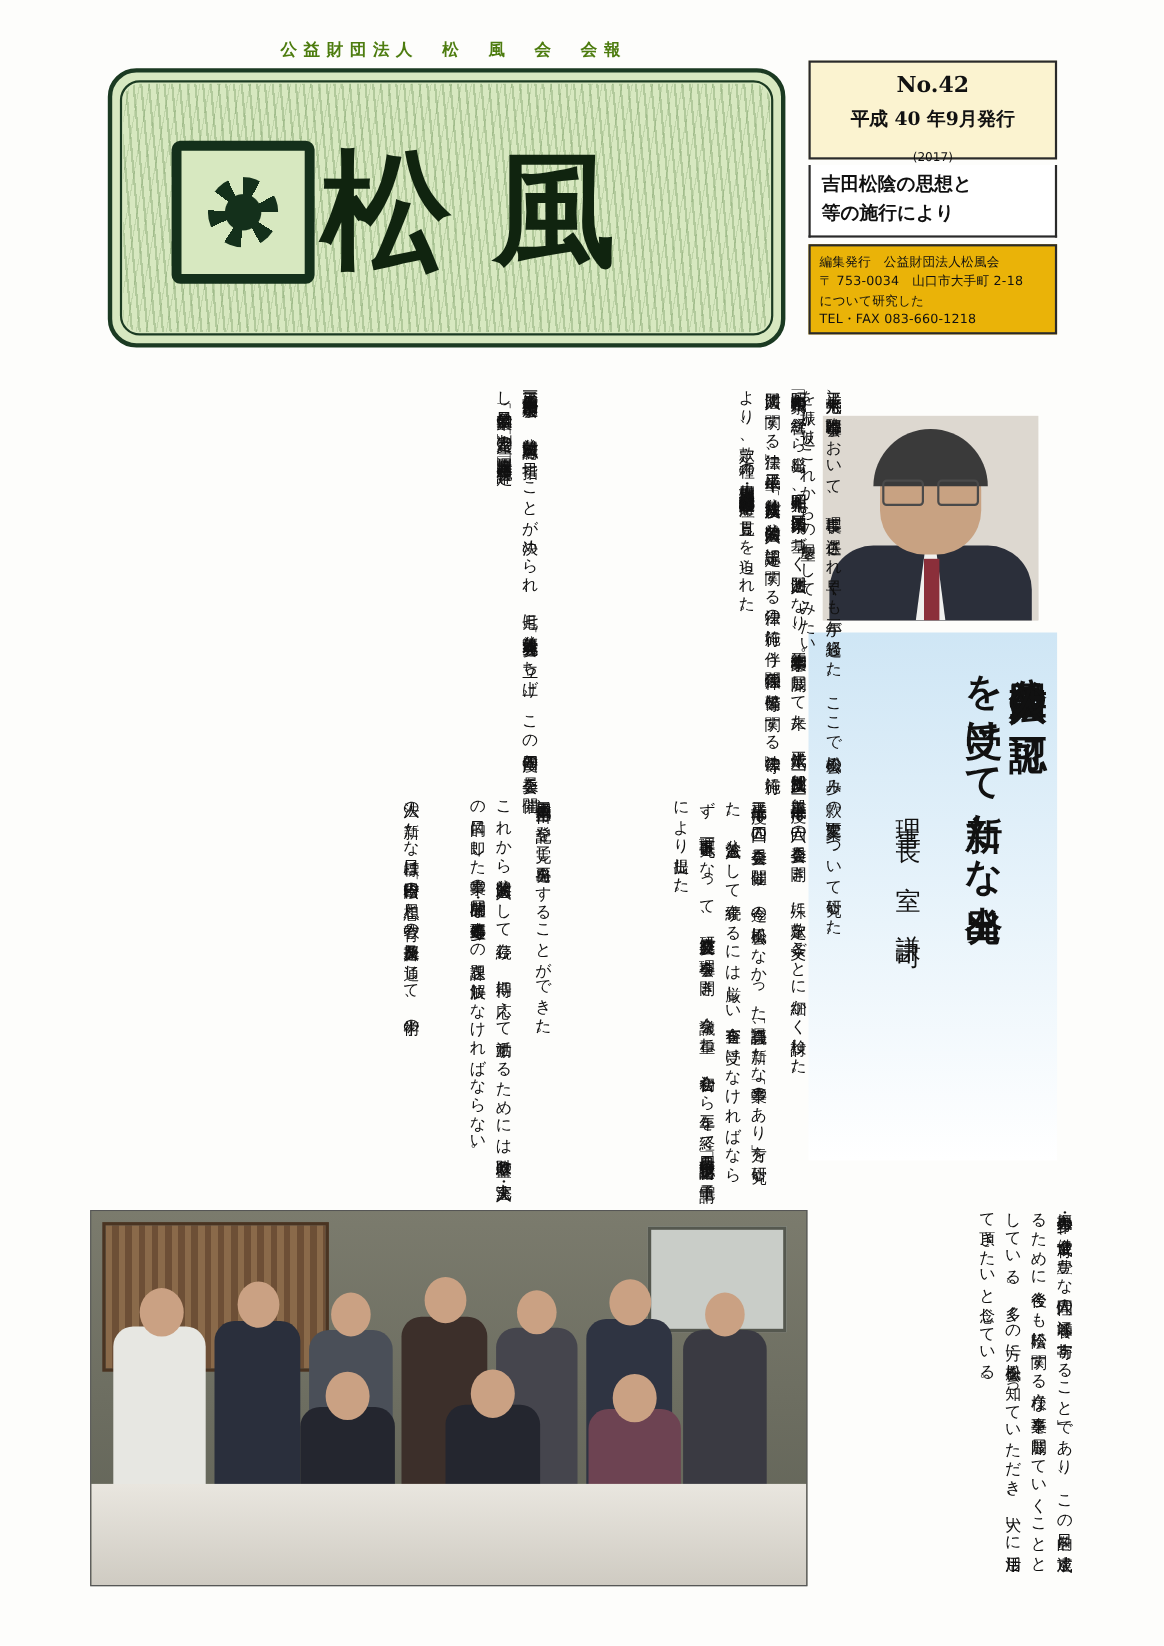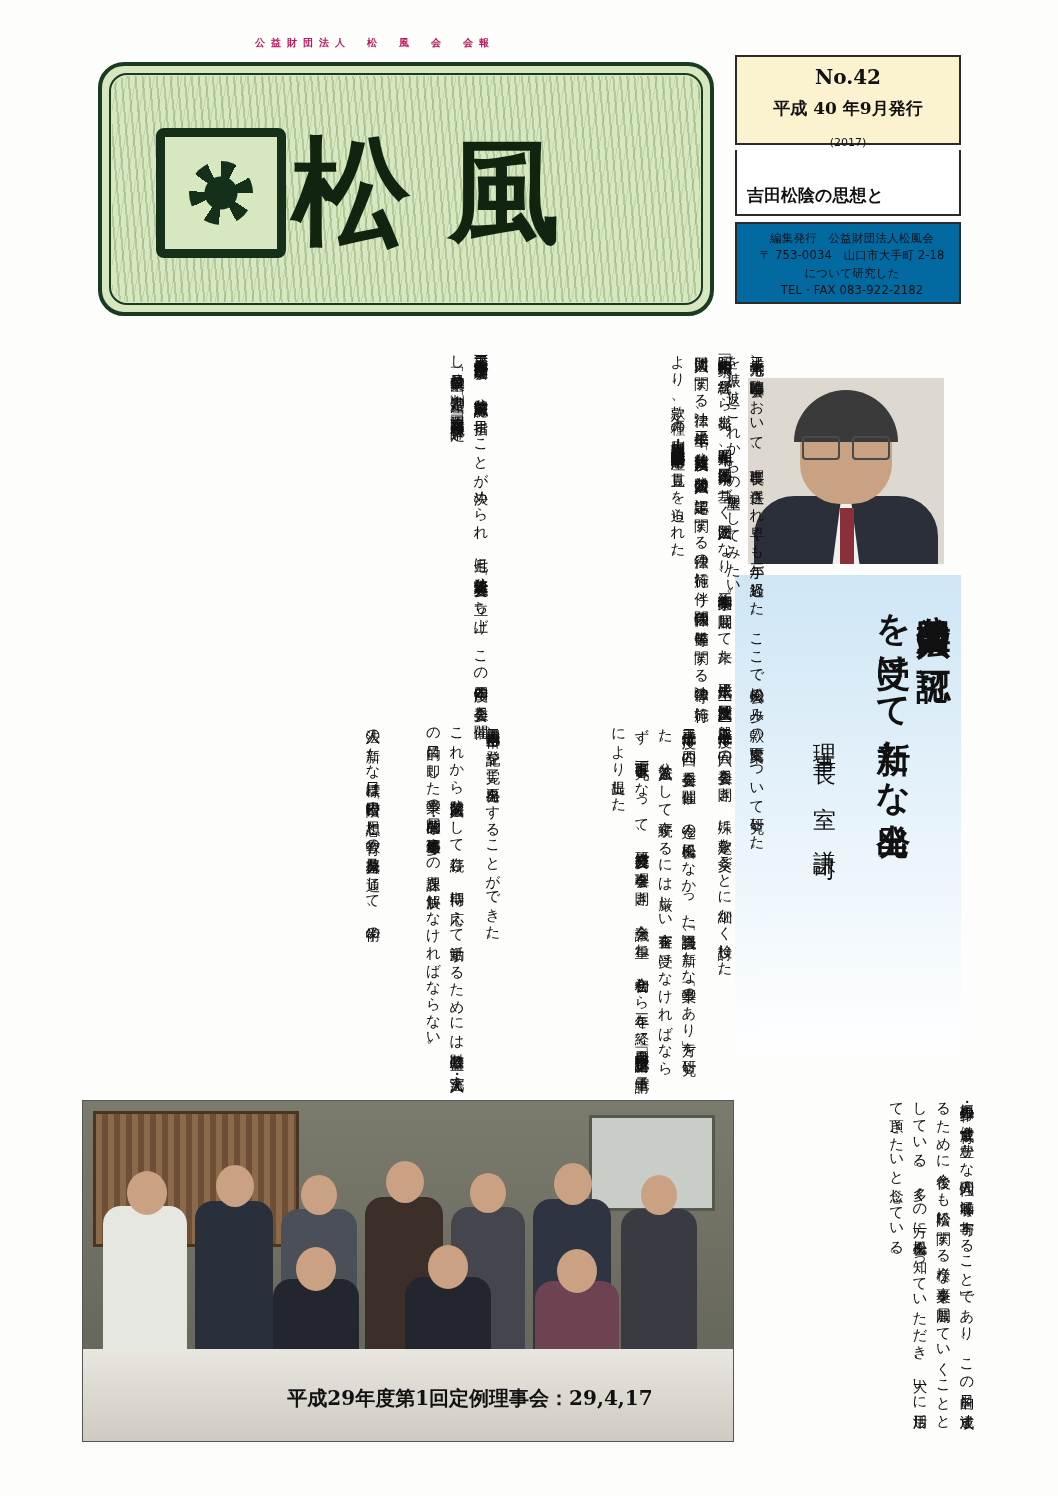--- a/index.html
+++ b/index.html
@@ -11,21 +11,21 @@
     position:relative;
     overflow:hidden;
   }
   .page{
     position:absolute;inset:0;
     background:#fdfdfb;
   }
   
   .masthead-title{
     position:absolute;left:255px;top:36px;width:300px;
-    font-size:10px;letter-spacing:6px;font-weight:700;color:#be185d;
+    font-size:15px;letter-spacing:6px;font-weight:700;color:#4d7c0f;
     font-family:"DejaVu Serif","Liberation Serif",serif;
     white-space:nowrap;
   }
   .logo-box{
     position:absolute;left:98px;top:62px;width:608px;height:246px;
     border:4px solid #1b3a22;border-radius:26px;
     background:#d7e8c0;
     box-shadow:inset 0 0 0 6px #d7e8c0;
     overflow:hidden;
   }
@@ -70,27 +70,25 @@
   .issue-date{font-size:17px;font-weight:700;margin-top:8px;font-family:"DejaVu Serif","Liberation Serif",serif;}
   .issue-year{font-size:11px;margin-top:16px;}
   .slogan-box{
     position:absolute;left:735px;top:150px;width:226px;height:66px;
     border:2px solid #2a2a2a;border-top:none;background:#fff;
     box-sizing:border-box;padding:6px 0 0 10px;
   }
   .slogan-box div{
     font-size:17px;font-weight:700;line-height:1.5;
     font-family:"DejaVu Serif","Liberation Serif",serif;
-    margin-top:27px;
   }
   .pub-box{
     position:absolute;left:735px;top:222px;width:226px;height:82px;
-    border:2px solid #2a2a2a;background:#0369a1;box-sizing:border-box;
+    border:2px solid #2a2a2a;background:#eab308;box-sizing:border-box;
     padding:6px 0 0 8px;
-    text-align:center;
   }
   .pub-box div{font-size:11.5px;line-height:1.5;letter-spacing:.2px;}
   
   .headline-box{
     position:absolute;left:735px;top:575px;width:226px;height:480px;
     background:linear-gradient(180deg,#cfe6f5 0%,#e9f4fb 55%,#ffffff 100%);
   }
   .headline{
     position:absolute;right:8px;top:14px;height:440px;
     writing-mode:vertical-rl;text-orientation:upright;
@@ -207,21 +205,21 @@
 
   <div class="slogan-box">
     <div>吉田松陰の思想と</div>
     <div>等の施行により</div>
   </div>
 
   <div class="pub-box">
     <div>編集発行　公益財団法人松風会</div>
     <div>〒 753-0034　山口市大手町 2-18</div>
     <div>について研究した</div>
-    <div>TEL・FAX 083-922-2182</div>
+    <div>TEL・FAX 083-660-1218</div>
   </div>
 
   <div class="portrait">
     <div class="bg"></div>
     <div class="body"></div>
     <div class="shirt"></div>
     <div class="tie"></div>
     <div class="head"></div>
     <div class="hair"></div>
     <div class="glasses"></div>
@@ -277,15 +275,14 @@
 
     <div class="person" style="left:322px;top:176px;width:86px;height:112px;background:#24262f;"></div>
     <div class="head" style="left:345px;top:144px;width:40px;height:44px;"></div>
 
     <div class="person" style="left:452px;top:180px;width:84px;height:108px;background:#6d4352;"></div>
     <div class="head" style="left:474px;top:148px;width:40px;height:44px;"></div>
 
     <div class="table"></div>
   </div>
 
-  <div class="caption">平成29年度第1回定例理事会：29,4,17</div>
 
 </div>
 
 </body></html>

